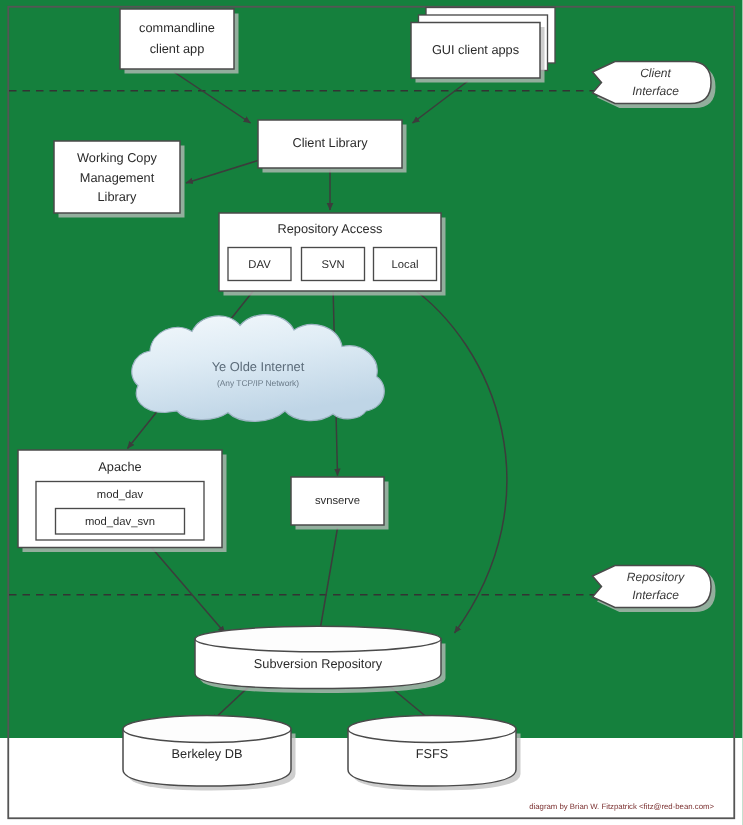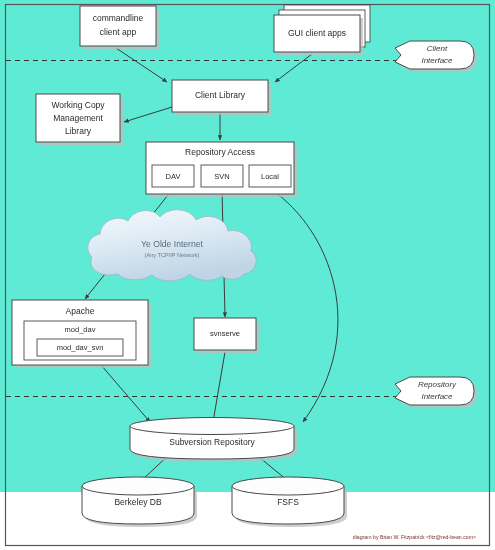--- a/index.html
+++ b/index.html
@@ -11,21 +11,21 @@
   body {
     width: 495px;
     height: 550px;
     font-family: "Liberation Sans", sans-serif;
     overflow: hidden;
   }
   #diagram-root {
     position: relative;
     width: 495px;
     height: 492px;
-    background: #5eead4;
+    background: #15803d;
     text-decoration: underline;
   }
   svg#diagram-svg {
     display: block;
     width: 495px;
     height: 550px;
   }
   .node-label {
     font-family: "Liberation Sans", sans-serif;
     font-size: 8.5px;

